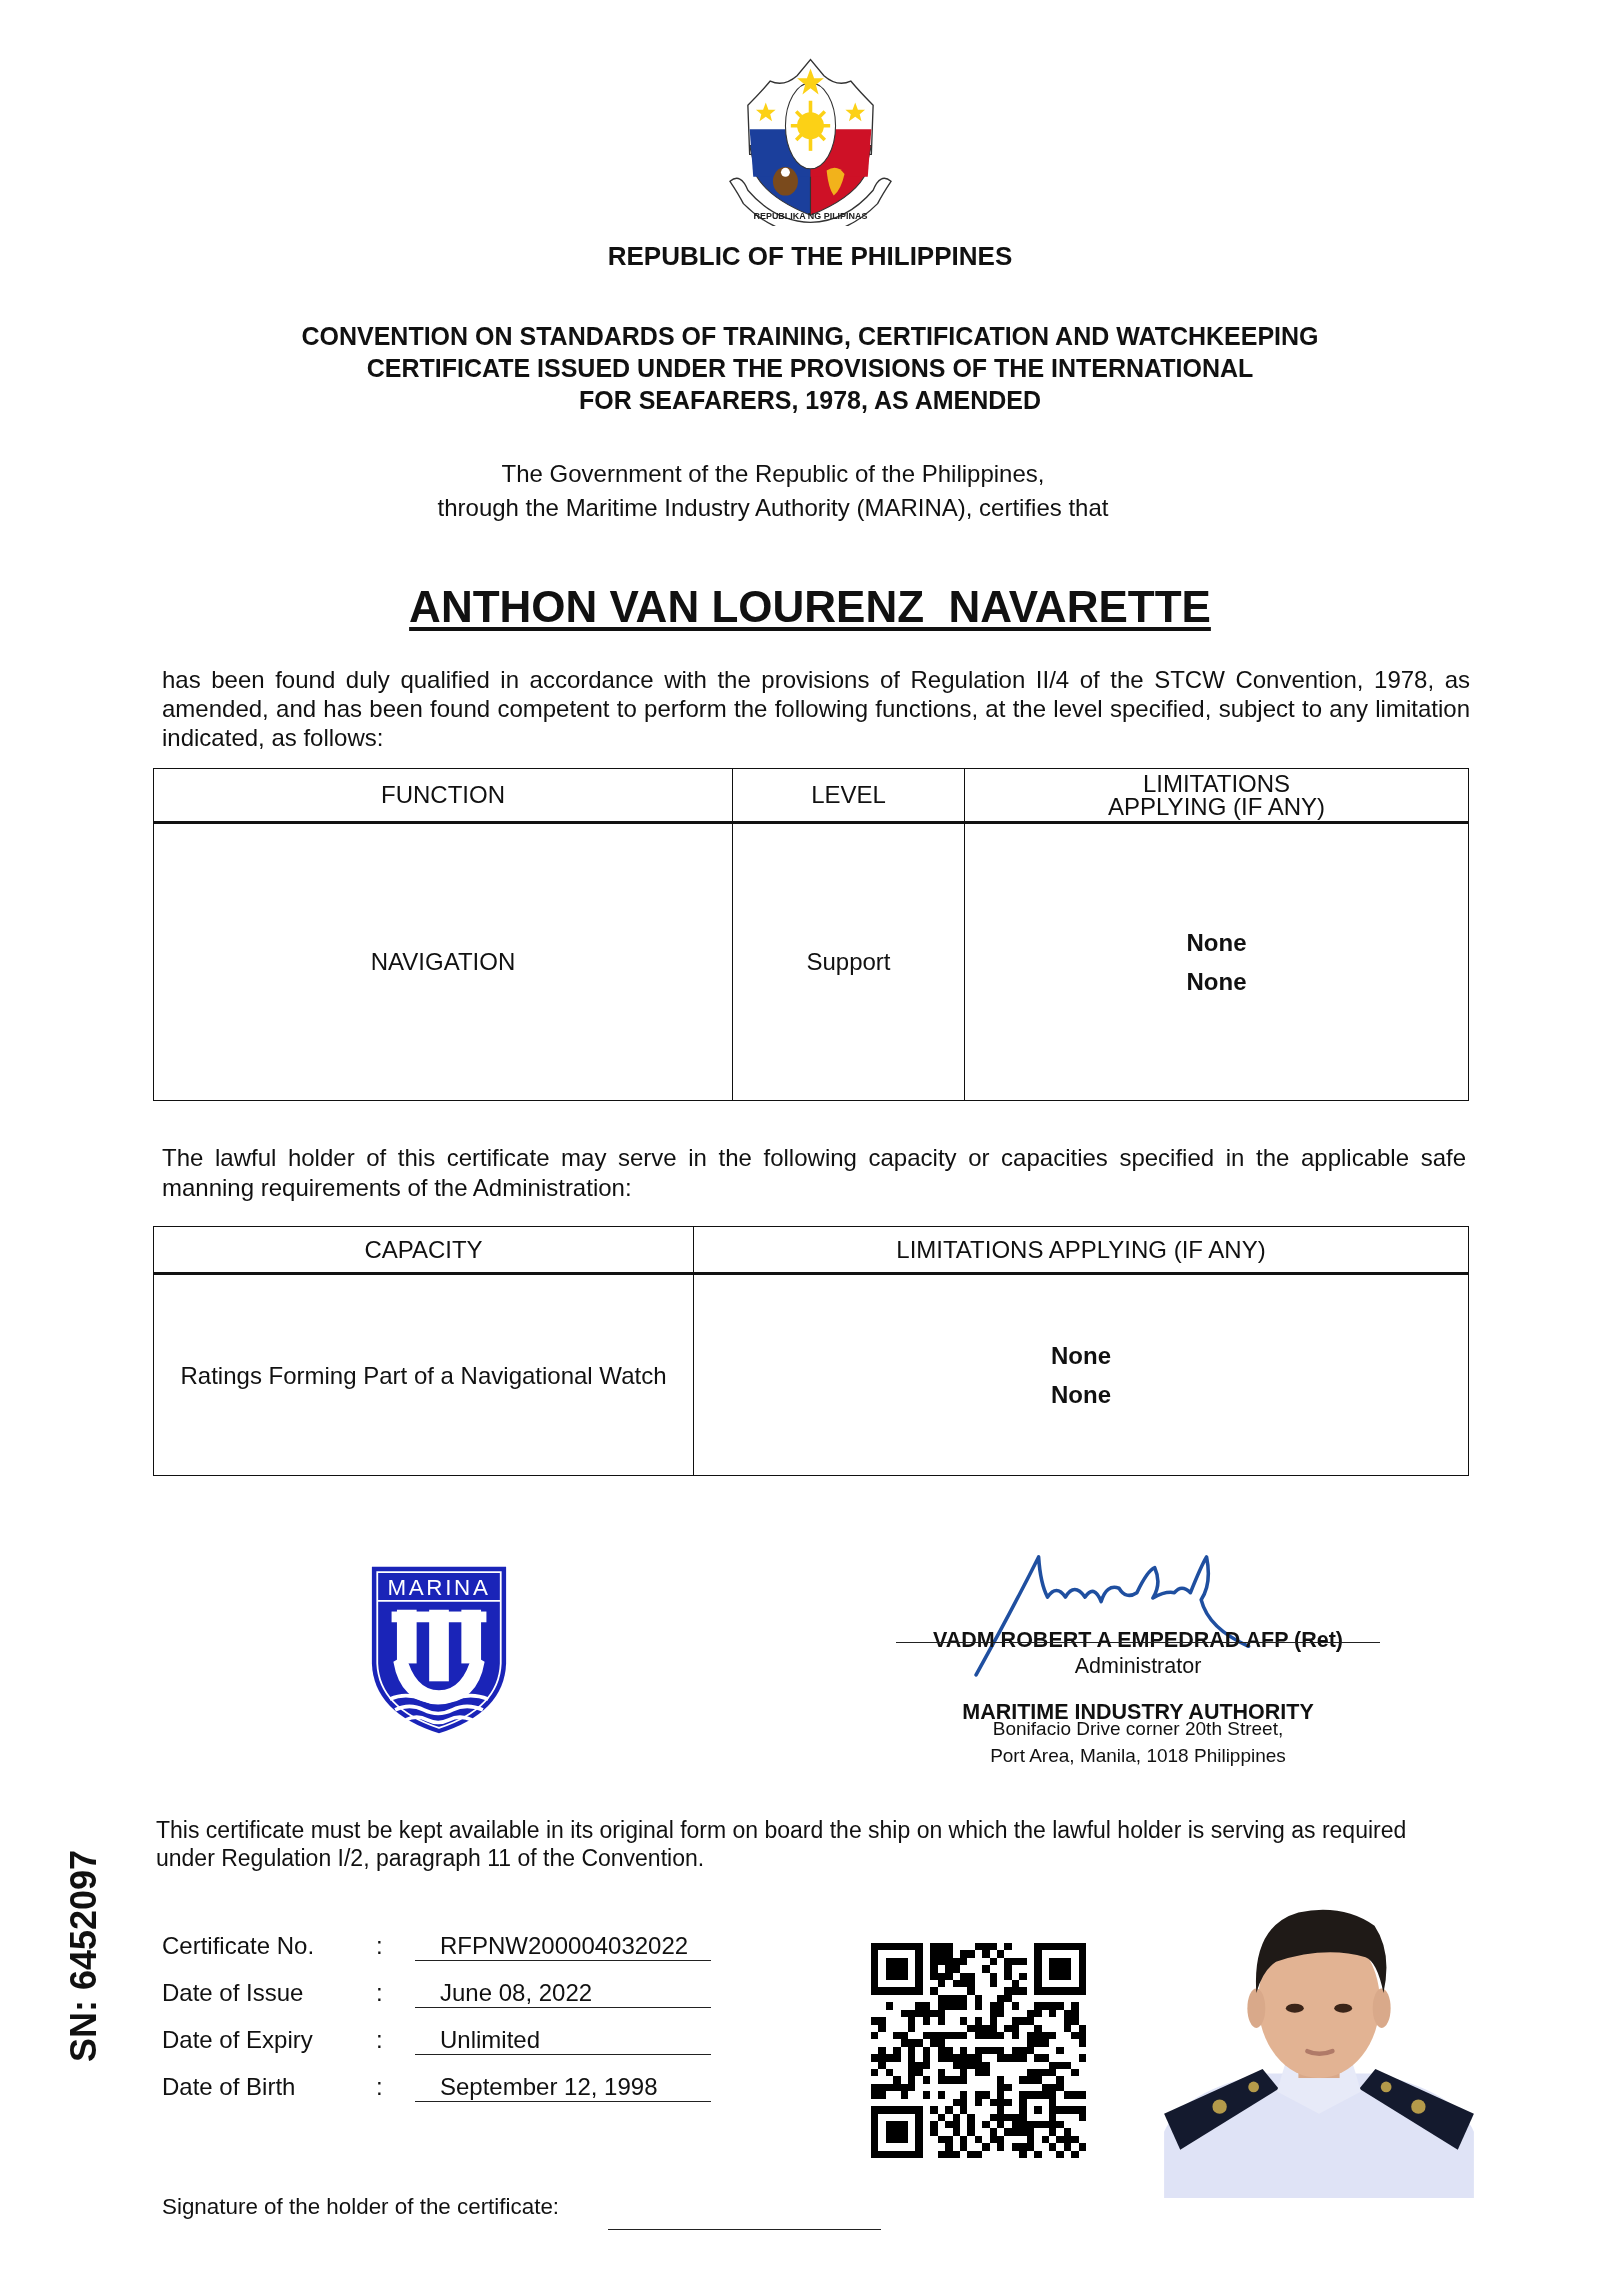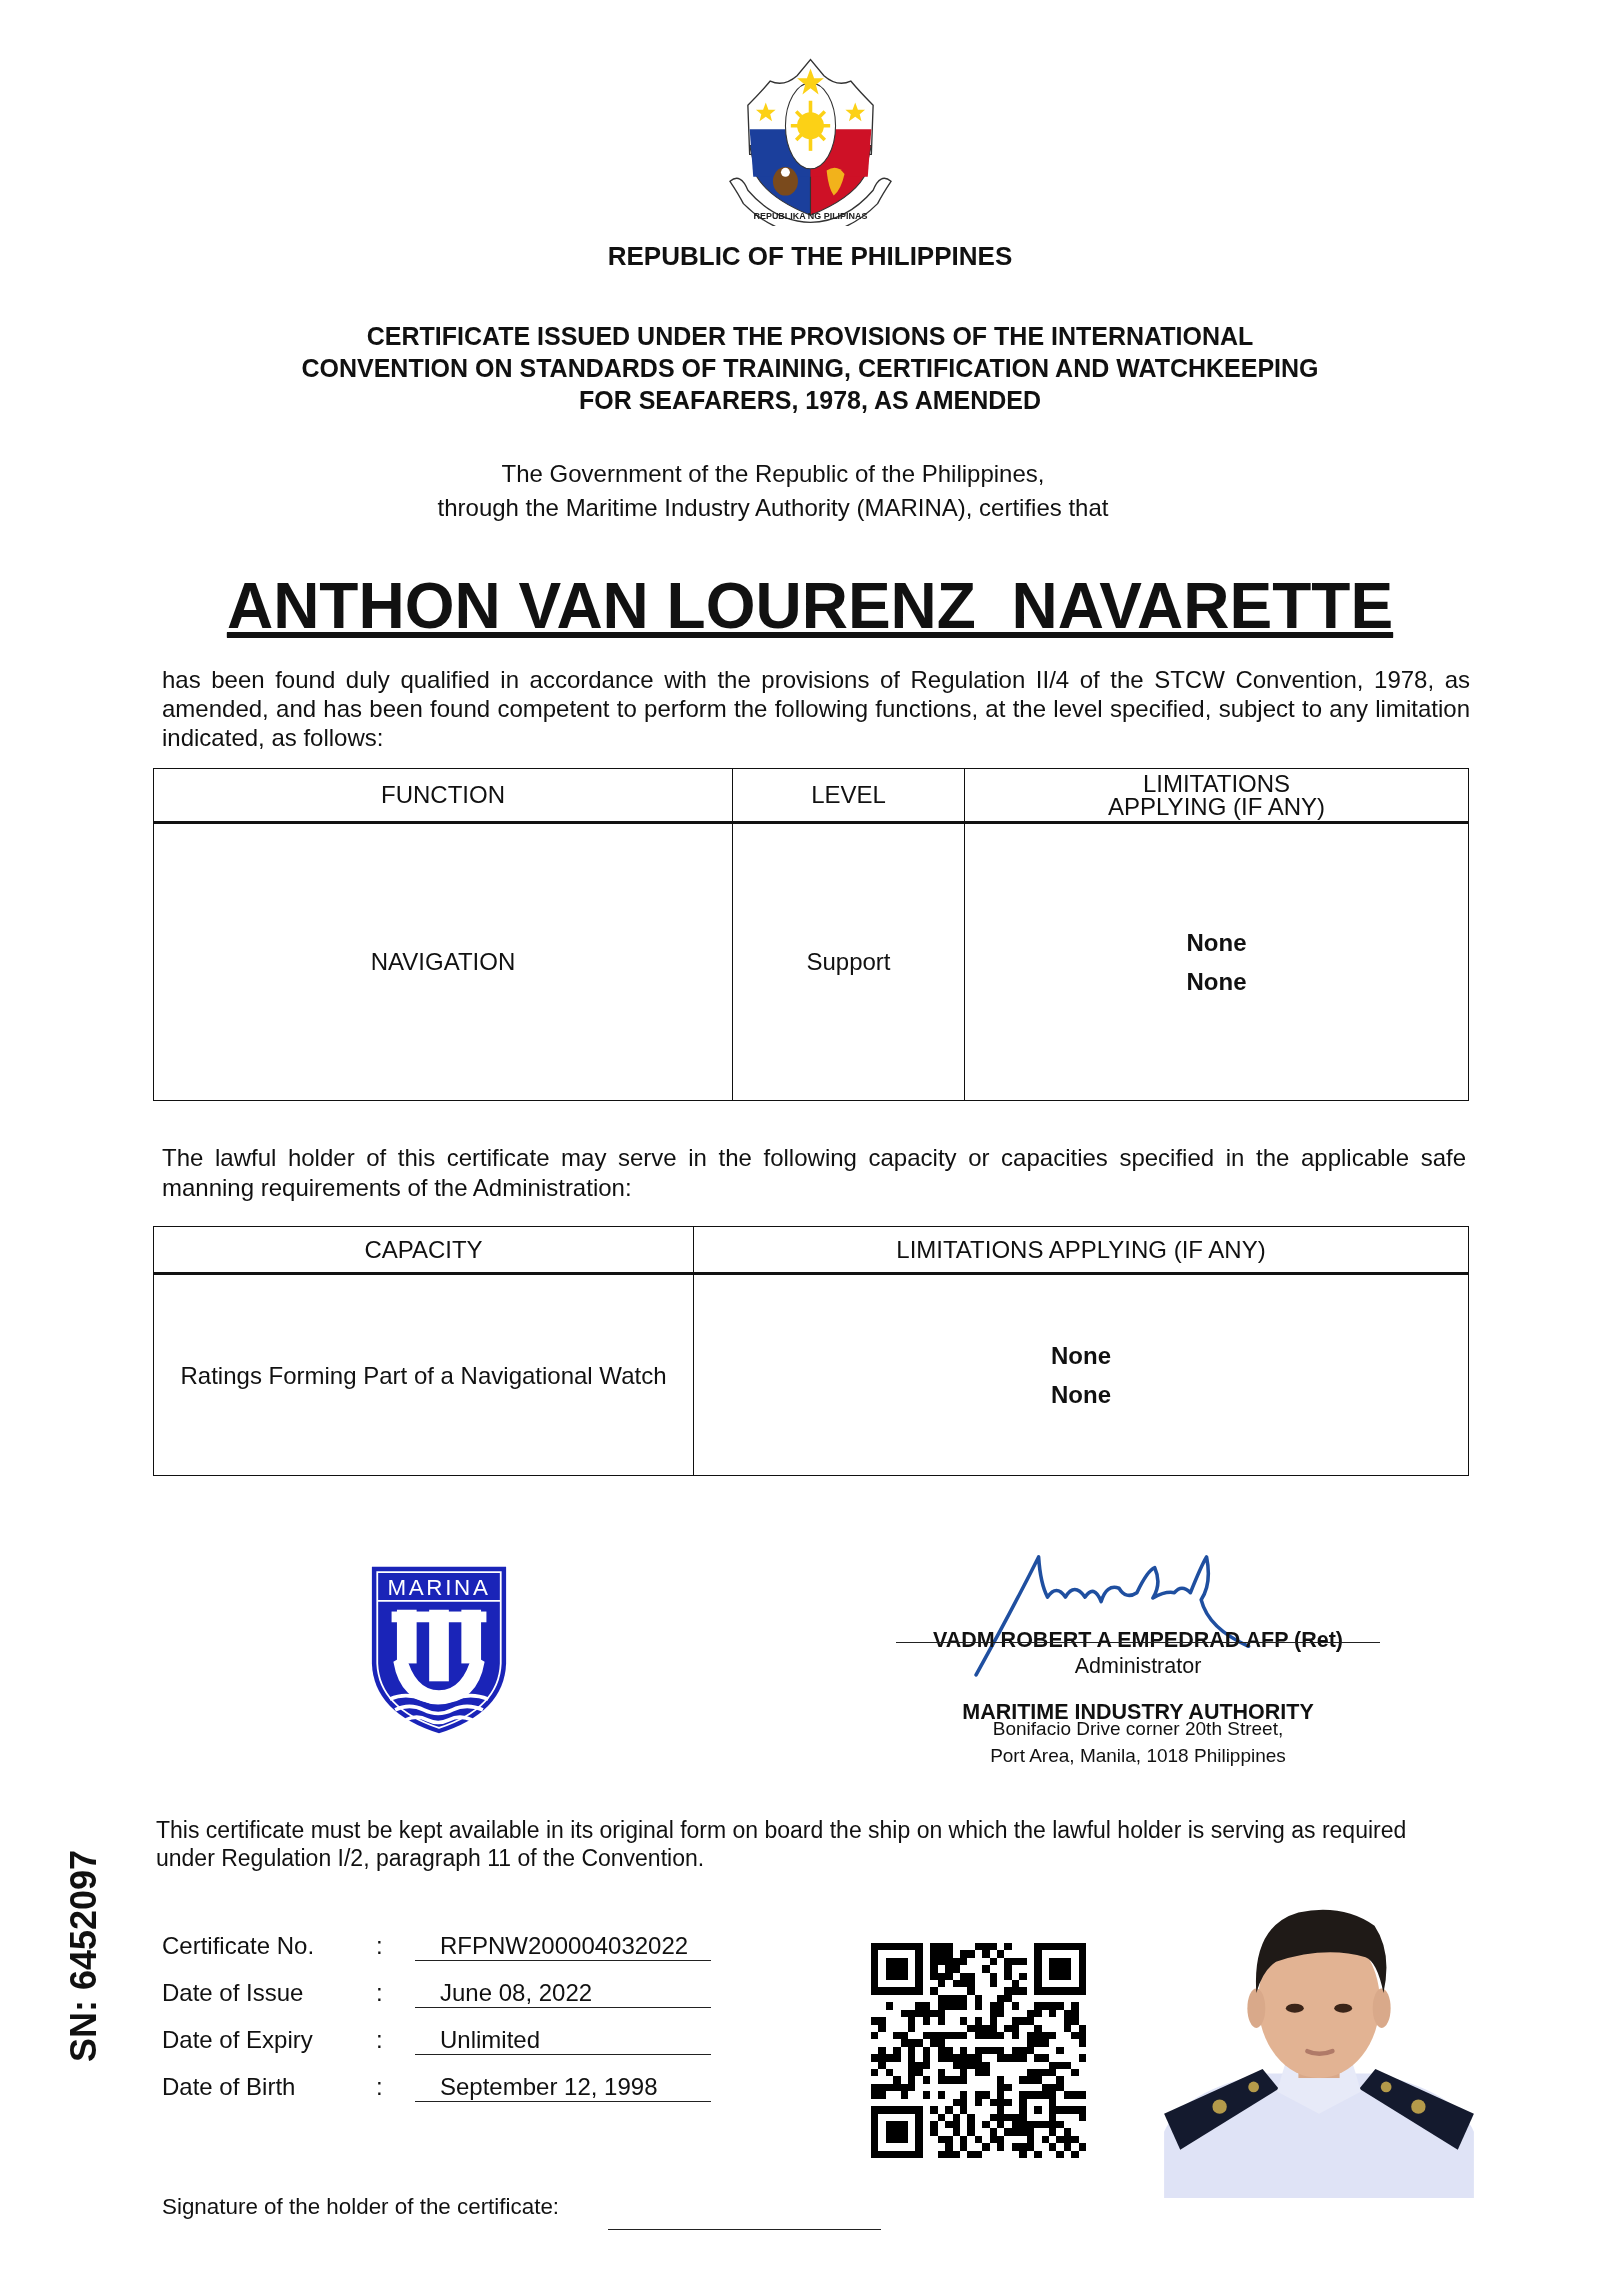--- a/index.html
+++ b/index.html
@@ -6,21 +6,21 @@
   body { width:1620px; height:2291px; position:relative; overflow:hidden;
          font-family:"Liberation Sans", sans-serif; color:#111; }
   .abs { position:absolute; }
   .center { text-align:center; }
   .bold { font-weight:bold;margin-top:14px; }
 
   #coat { left:721px; top:56px; width:179px; height:170px; }
   #republic { left:0; width:1620px; top:227px; font-size:26px; line-height:30px; }
   #heading { left:0; width:1620px; top:306px; font-size:25px; line-height:32px; }
   #intro { left:0; width:1546px; top:457px; font-size:24px; line-height:34px; }
-  #holder-name { left:0; width:1620px; top:564px; font-size:64px; line-height:57px;text-decoration:underline; }
+  #holder-name { left:0; width:1620px; top:564px; font-size:44px; line-height:57px; }
   #holder-name span { text-decoration:underline; text-decoration-thickness:3.6px; text-underline-offset:5.4px; }
   #para1 { left:162px; width:1308px; top:665px; font-size:24px; line-height:29px; text-align:justify; }
 
   table.grid { position:absolute; border-collapse:collapse; table-layout:fixed; font-size:24px; }
   table.grid td, table.grid th { border:1.8px solid #111; text-align:center; vertical-align:middle; padding:0; font-weight:normal; }
   table.grid thead th { border-bottom:3.6px solid #111; }
   #t1 { left:153px; top:768px; width:1315px; }
   #t1 thead tr { height:54px; }
   #t1 tbody tr { height:278px; }
   #t1 th.h-lim { line-height:23px; }
@@ -84,22 +84,22 @@
   <ellipse cx="72" cy="140" rx="14" ry="16" fill="#7a4a1c"></ellipse>
   <circle cx="72" cy="130" r="5" fill="#ffffff"></circle>
   <path d="M118 128 Q130 120 138 132 Q134 150 126 156 Q120 148 118 128 Z" fill="#f2b21b"></path>
   <path d="M10 140 Q22 130 30 150 Q60 185 100 186 Q140 185 170 150 Q178 130 190 140 Q180 155 175 165 Q140 200 100 198 Q60 200 25 165 Q20 155 10 140 Z" fill="#ffffff" stroke="#333" stroke-width="1.5"></path>
   <text x="100" y="182" font-size="10" text-anchor="middle" font-family="Liberation Sans, sans-serif" font-weight="bold" fill="#222">REPUBLIKA NG PILIPINAS</text>
 </svg>
 
 <div id="republic" class="abs center bold">REPUBLIC OF THE PHILIPPINES</div>
 
 <div id="heading" class="abs center bold">
+  <div>CONVENTION ON STANDARDS OF TRAINING, CERTIFICATION AND WATCHKEEPING</div>
   <div>CERTIFICATE ISSUED UNDER THE PROVISIONS OF THE INTERNATIONAL</div>
-  <div>CONVENTION ON STANDARDS OF TRAINING, CERTIFICATION AND WATCHKEEPING</div>
   <div>FOR SEAFARERS, 1978, AS AMENDED</div>
 </div>
 
 <div id="intro" class="abs center">
   <div>The Government of the Republic of the Philippines,</div>
   <div>through the Maritime Industry Authority (MARINA), certifies that</div>
 </div>
 
 <div id="holder-name" class="abs center bold">
   <span style="white-space:pre;">ANTHON VAN LOURENZ  NAVARETTE</span>

